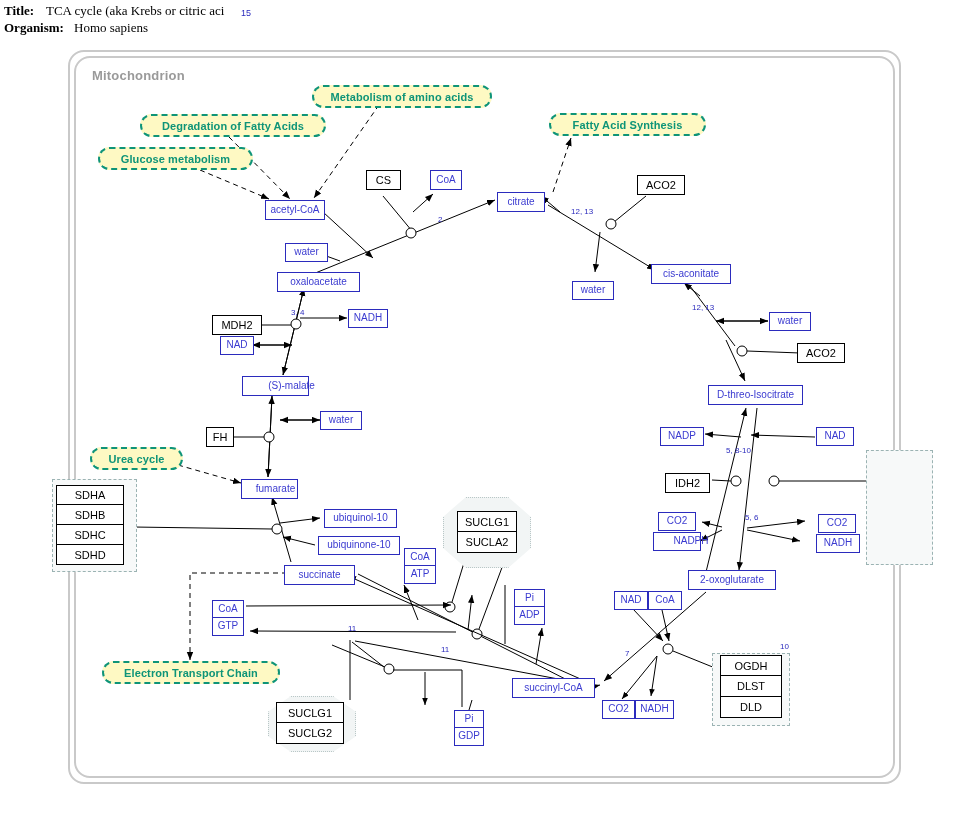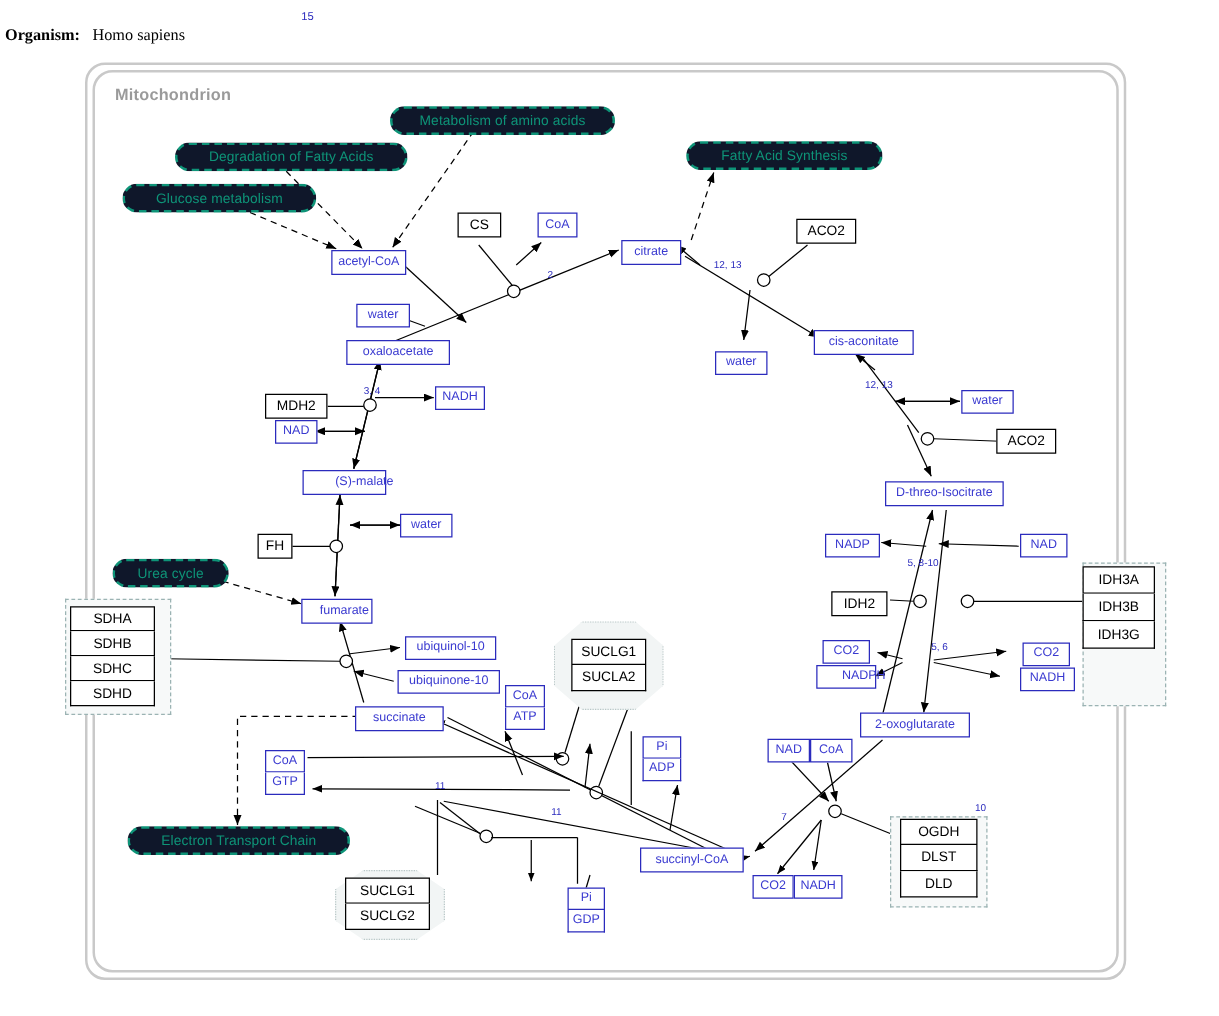--- a/index.html
+++ b/index.html
@@ -68,33 +68,36 @@
     border:1px dotted #b9c7c7;
     clip-path:polygon(26% 0,74% 0,100% 28%,100% 72%,74% 100%,26% 100%,0 72%,0 28%);
   }
   .group-num{
     position:absolute;font-size:8px;color:#2b2bbd;z-index:7;
   }
 
   
   .pathway{
     position:absolute;box-sizing:border-box;
-    border:2px dashed #0e9478;border-radius:14px;background:#0f172a;
-    color:#0e9478;font-size:11px;font-weight:normal;
+    border:2px dashed #0e9478;border-radius:14px;background:#fef9c3;
+    color:#0e9478;font-size:11px;font-weight:bold;
     display:flex;align-items:center;justify-content:center;
     white-space:nowrap;z-index:6;letter-spacing:.1px;
   }
 
   
   .rxnlabel{position:absolute;font-size:8px;color:#2b2bbd;z-index:7;white-space:nowrap;}
 </style>
 </head>
 <body>
 
 <div id="header">
+  <div class="hdr-row" id="hdr-title-row">
+    <span class="hdr-key hdr-key-title">Title:</span><span>TCA cycle (aka Krebs or citric aci</span>
+  </div>
   <div class="hdr-row" id="hdr-org-row">
     <span class="hdr-key hdr-key-org">Organism:</span><span>Homo sapiens</span>
   </div>
   <div id="hdr-num">15</div>
 </div>
 
 <div id="canvas">
 
   <div class="compartment" id="mito-outer"></div>
   <div class="compartment" id="mito-inner"></div>
@@ -249,31 +252,20 @@
   <div class="gene" style="left:665px;top:473px;width:45px;height:20px;">
     <span>IDH2</span>
   </div>
   <div class="gene" style="left:212px;top:315px;width:50px;height:20px;">
     <span>MDH2</span>
   </div>
   <div class="gene" style="left:206px;top:427px;width:28px;height:20px;">
     <span>FH</span>
   </div>
 
-  <div class="genestack" style="left:866px;top:453px;width:58px;">
-    <div class="gene" style="height:22px;">
-      <span>IDH3A</span>
-      </div>
-    <div class="gene" style="height:22px;">
-      <span>IDH3B</span>
-      </div>
-    <div class="gene" style="height:22px;">
-      <span>IDH3G</span>
-      </div>
-  </div>
 
   <div class="genestack" style="left:720px;top:655px;width:62px;">
     <div class="gene" style="height:21px;">
       <span>OGDH</span>
       </div>
     <div class="gene" style="height:21px;">
       <span>DLST</span>
       </div>
     <div class="gene" style="height:21px;">
       <span>DLD</span>

